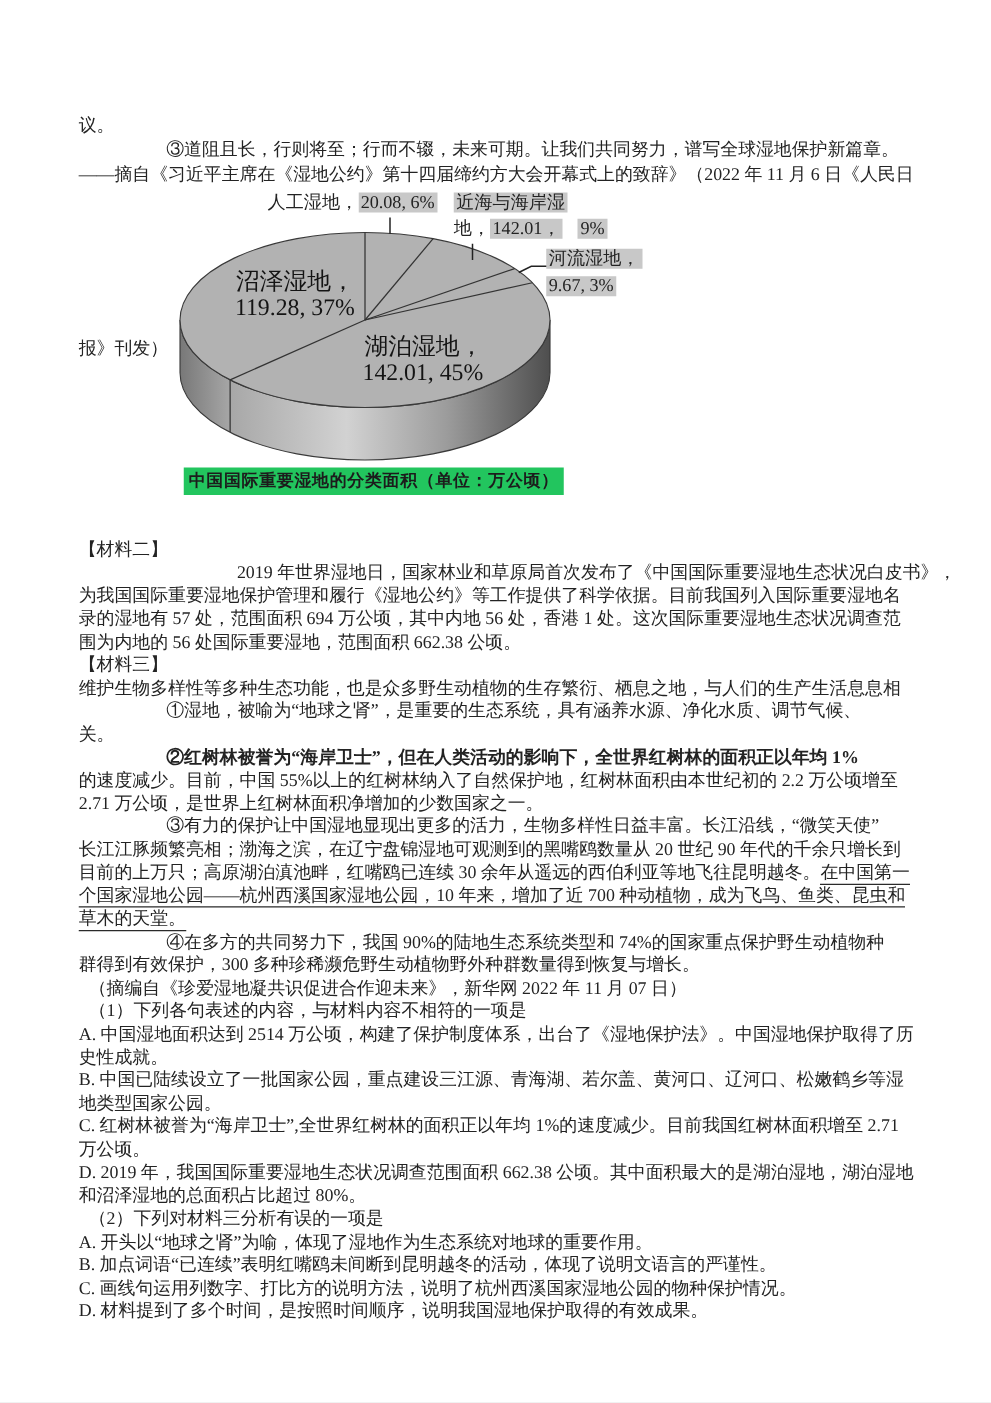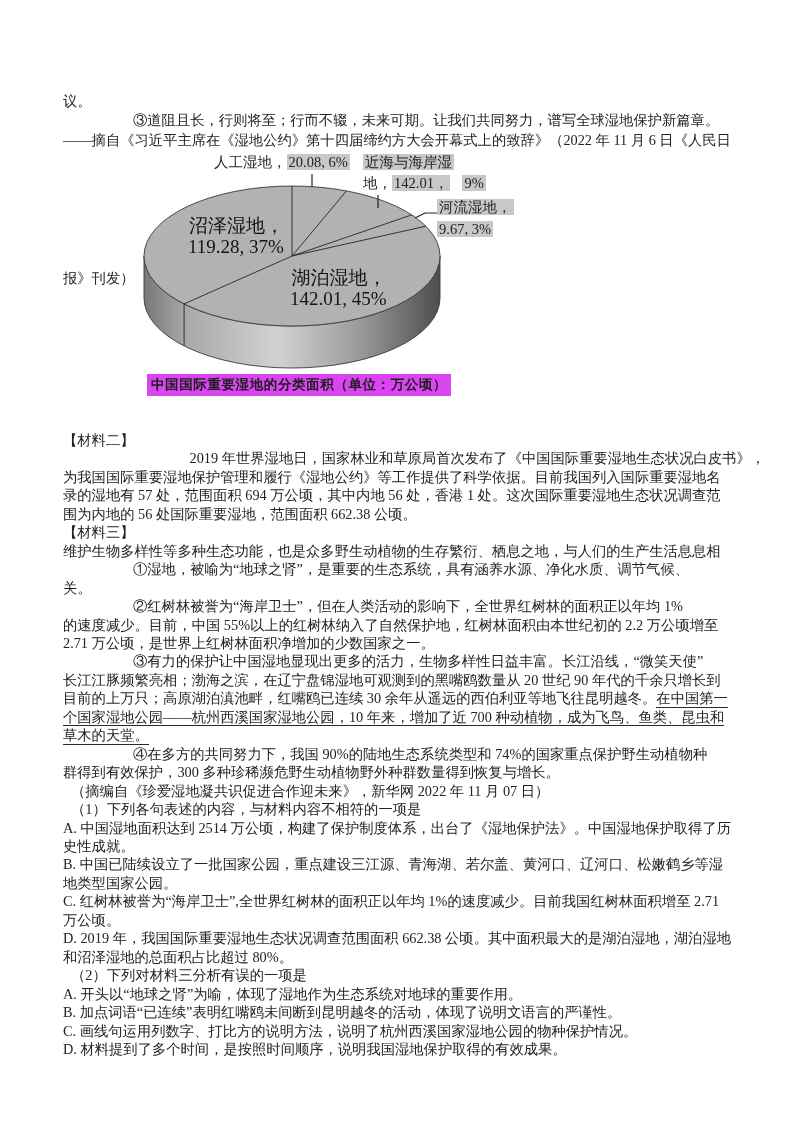--- a/index.html
+++ b/index.html
@@ -23,21 +23,21 @@
     font-size:14.5px;
   }
   .chart svg { position:absolute; left:0; top:0; }
   .lbl { position:absolute; white-space:nowrap; line-height:20px; }
   .hl { background:#c8c8c8; padding:0 2px; }
   .gap9 { margin-left:12px; }
   .ctitle {
     position:absolute; left:84px; top:224px;
     font-family:"Liberation Sans","DejaVu Sans",sans-serif;
     font-weight:700; font-size:13.5px; letter-spacing:0.6px;
-    background:#d946ef; padding:2px 4px; white-space:nowrap; color:#1c1c1c;
+    background:#22c55e; padding:2px 4px; white-space:nowrap; color:#1c1c1c;
   }
   .note { position:absolute; left:0px; top:119px; white-space:nowrap; font-size:14.3px; }
   .inlbl { line-height:20.5px; font-size:19px; color:#141414;text-align:right; }
 </style>
 </head>
 <body>
 
 <div class="page">
 
   <div class="top-block">
@@ -112,21 +112,21 @@
 
   <div class="ln"><span>【材料二】</span></div>
       <div class="ln" style="text-indent: 75px; text-align: right;"><span>2019 年世界湿地日，国家林业和草原局首次发布了《中国国际重要湿地生态状况白皮书》，</span></div>
       <div class="ln"><span>为我国国际重要湿地保护管理和履行《湿地公约》等工作提供了科学依据。目前我国列入国际重要湿地名</span></div>
       <div class="ln"><span>录的湿地有 57 处，范围面积 694 万公顷，其中内地 56 处，香港 1 处。这次国际重要湿地生态状况调查范</span></div>
       <div class="ln"><span>围为内地的 56 处国际重要湿地，范围面积 662.38 公顷。</span></div>
       <div class="ln"><span>【材料三】</span></div>
       <div class="ln"><span>维护生物多样性等多种生态功能，也是众多野生动植物的生存繁衍、栖息之地，与人们的生产生活息息相</span></div>
       <div class="ln" style="text-indent: 70px;"><span>①湿地，被喻为“地球之肾”，是重要的生态系统，具有涵养水源、净化水质、调节气候、</span></div>
       <div class="ln"><span>关。</span></div>
-      <div class="ln" style="text-indent: 70px;"><span>②红树林被誉为“海岸卫士”，但在人类活动的影响下，全世界红树林的面积正以年均 1%</span></div>
+      <div class="ln" style="text-indent: 70px; font-weight: bold;"><span>②红树林被誉为“海岸卫士”，但在人类活动的影响下，全世界红树林的面积正以年均 1%</span></div>
       <div class="ln"><span>的速度减少。目前，中国 55%以上的红树林纳入了自然保护地，红树林面积由本世纪初的 2.2 万公顷增至</span></div>
       <div class="ln"><span>2.71 万公顷，是世界上红树林面积净增加的少数国家之一。</span></div>
       <div class="ln" style="text-indent: 70px;"><span>③有力的保护让中国湿地显现出更多的活力，生物多样性日益丰富。长江沿线，“微笑天使”</span></div>
       <div class="ln"><span>长江江豚频繁亮相；渤海之滨，在辽宁盘锦湿地可观测到的黑嘴鸥数量从 20 世纪 90 年代的千余只增长到</span></div>
       <div class="ln"><span>目前的上万只；高原湖泊滇池畔，红嘴鸥已连续 30 余年从遥远的西伯利亚等地飞往昆明越冬。</span><span class="u">在中国第一</span></div>
       <div class="ln"><span class="u">个国家湿地公园——杭州西溪国家湿地公园，10 年来，增加了近 700 种动植物，成为飞鸟、鱼类、昆虫和</span></div>
       <div class="ln"><span class="u">草木的天堂。</span></div>
       <div class="ln" style="text-indent: 70px;"><span>④在多方的共同努力下，我国 90%的陆地生态系统类型和 74%的国家重点保护野生动植物种</span></div>
       <div class="ln"><span>群得到有效保护，300 多种珍稀濒危野生动植物野外种群数量得到恢复与增长。</span></div>
       <div class="ln" style="text-indent: 8px;"><span>（摘编自《珍爱湿地凝共识促进合作迎未来》，新华网 2022 年 11 月 07 日）</span></div>

